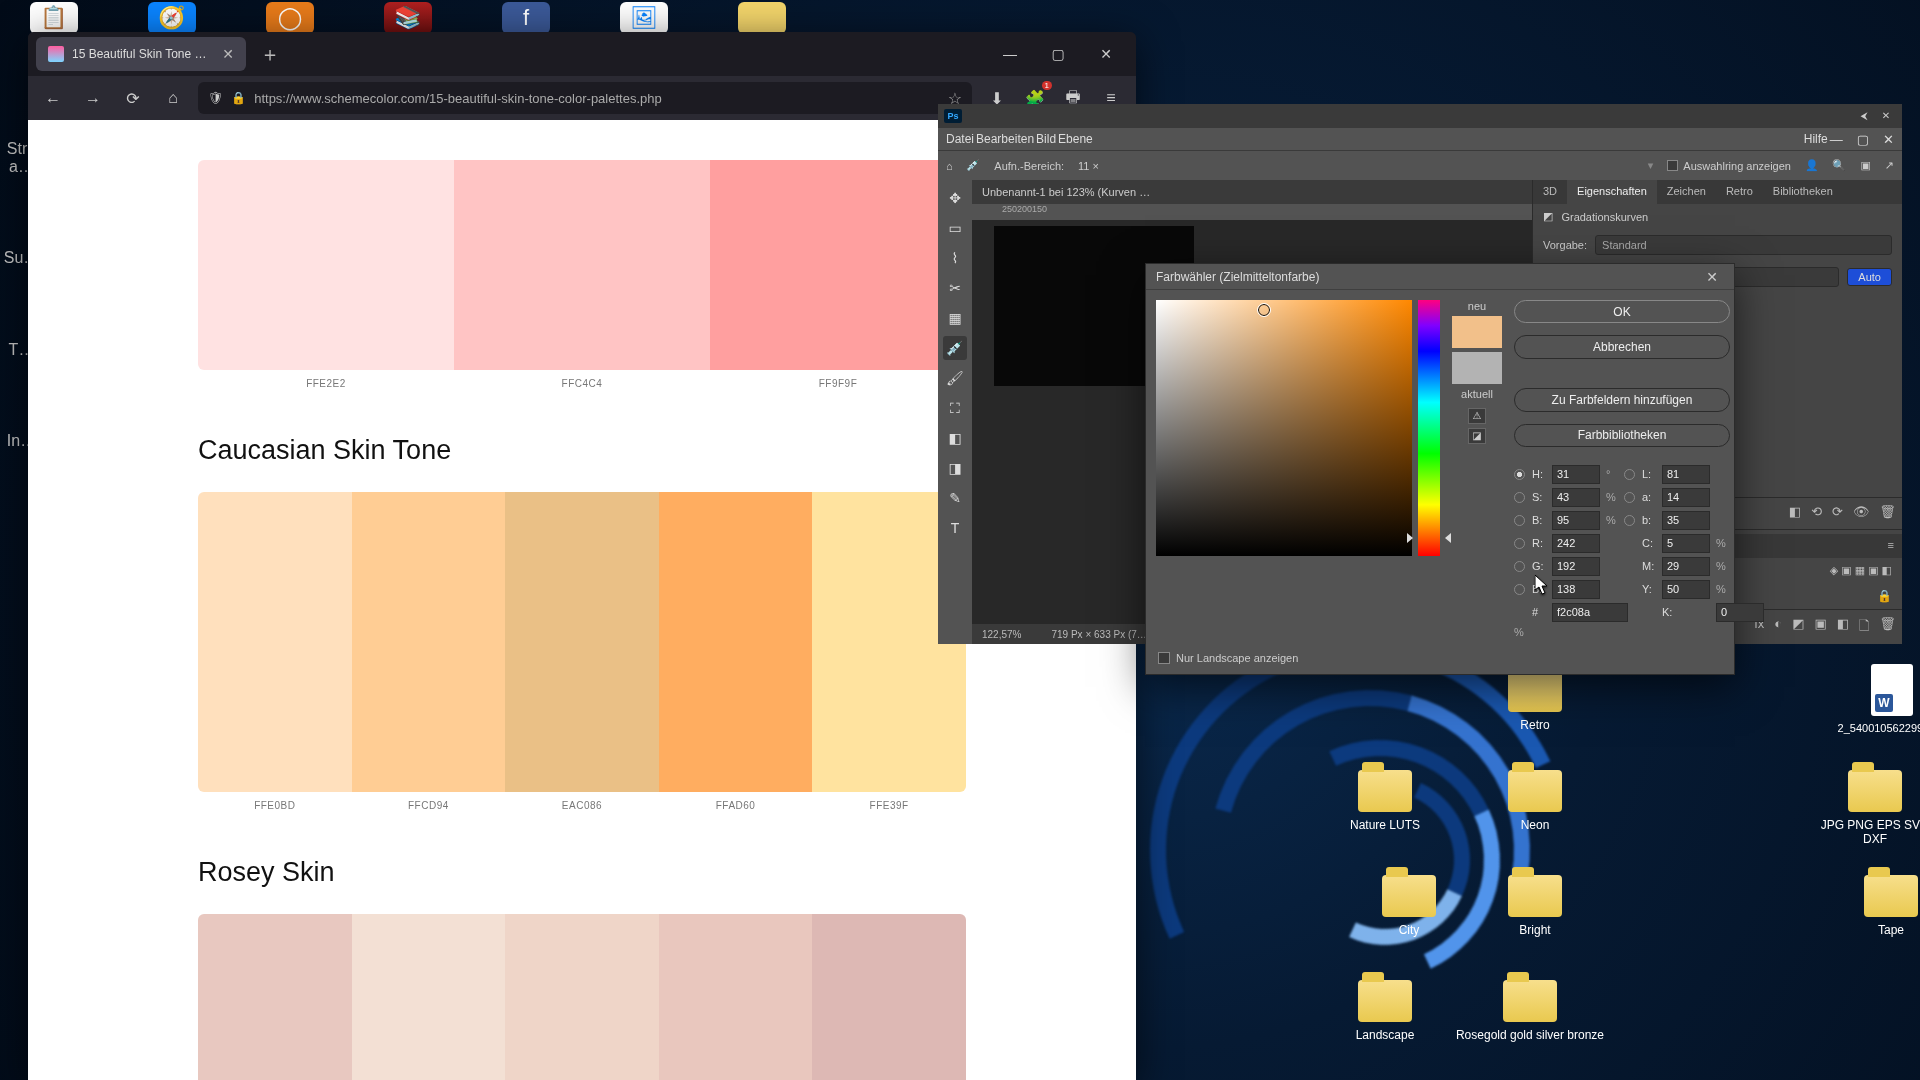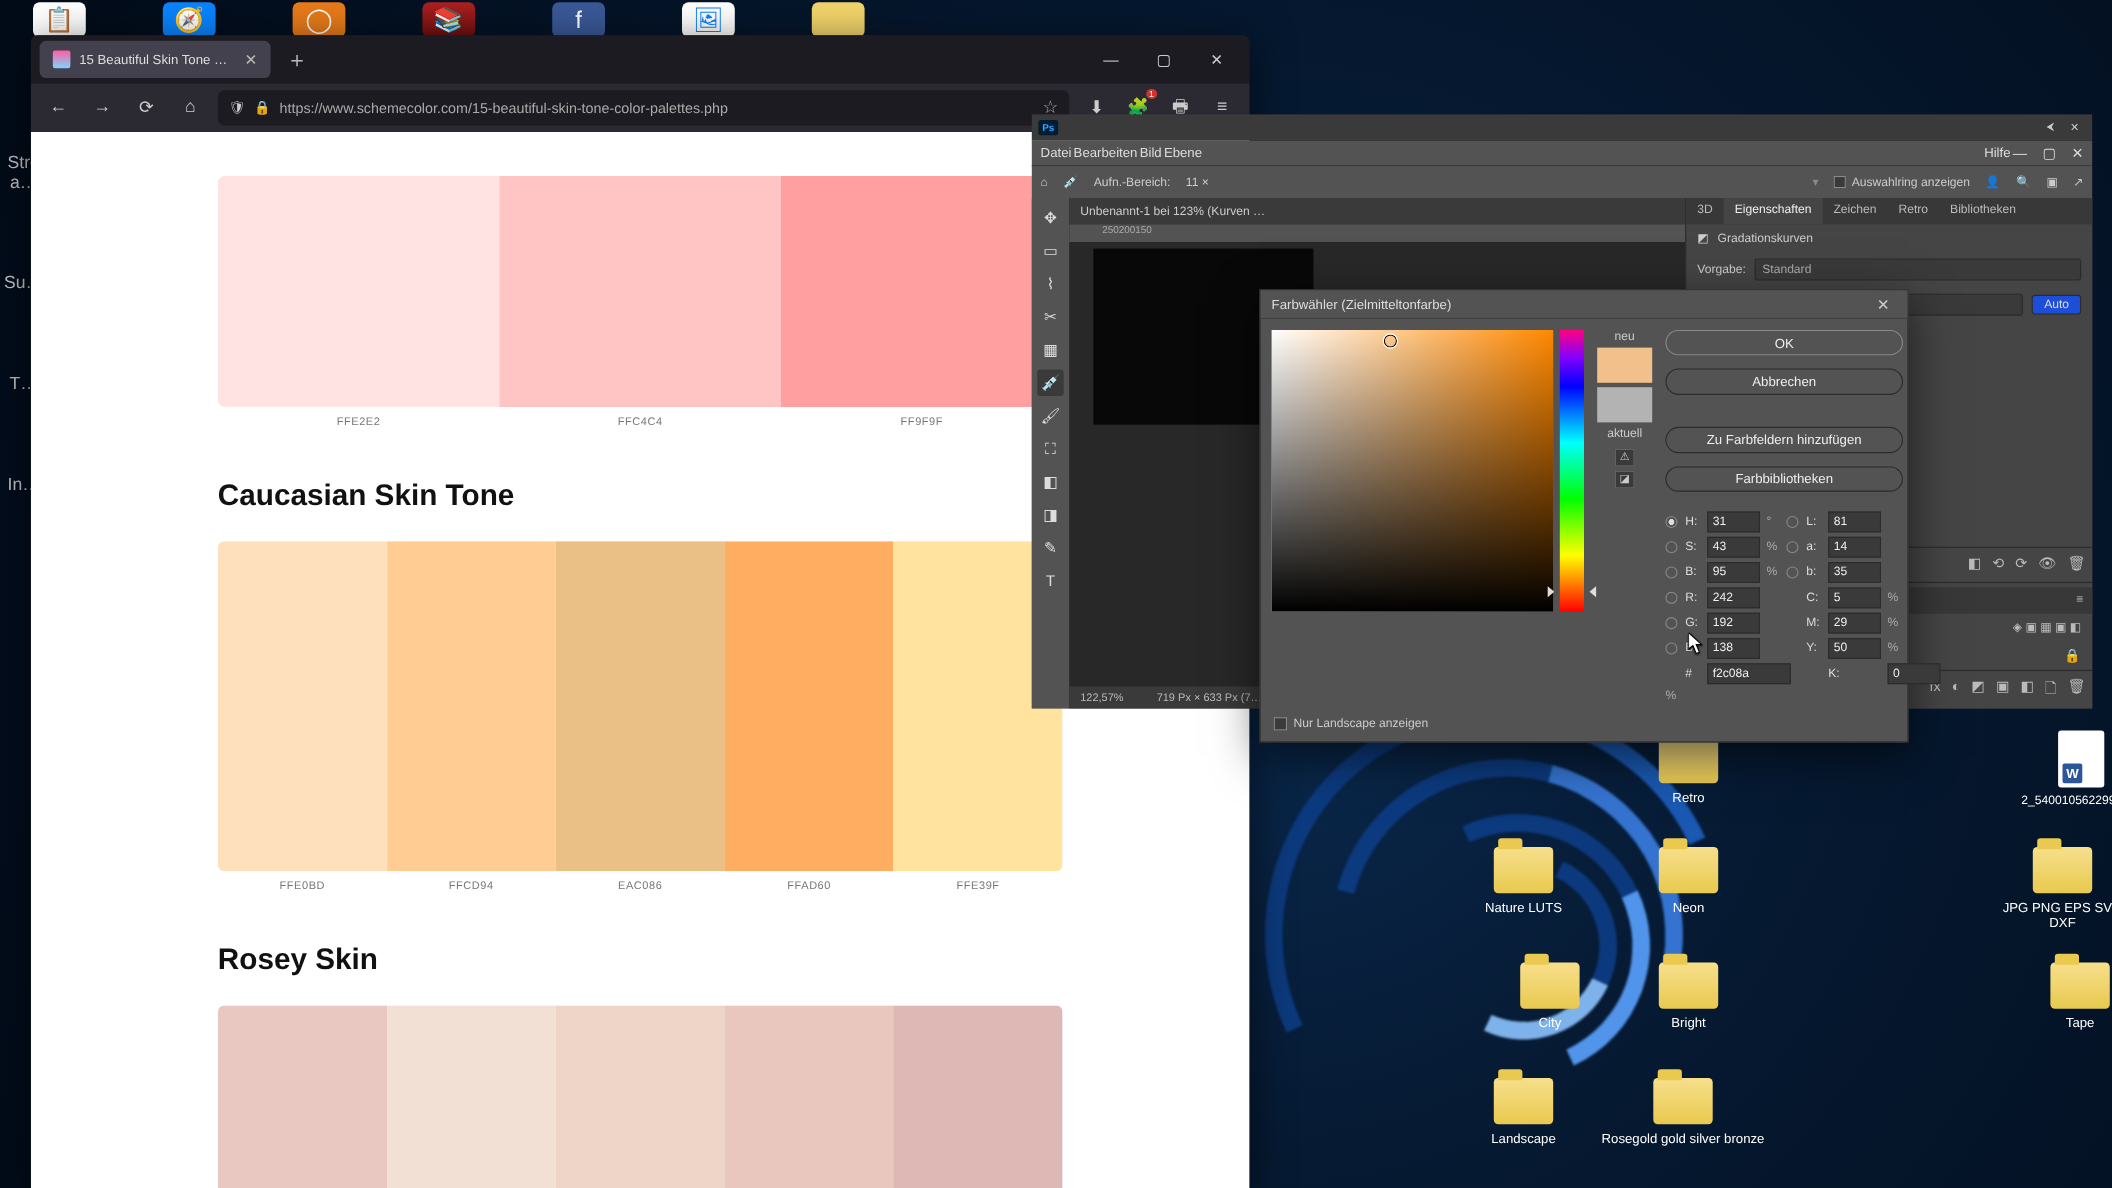--- a/index.html
+++ b/index.html
@@ -53,21 +53,21 @@
 #ff-right{display:flex;gap:8px}
 #ff-right .nb{position:relative}
 .badge{position:absolute;top:-2px;right:-2px;background:#d1322d;color:#fff;font-size:8px;border-radius:6px;padding:0 3px}
 
 #ff-page{position:absolute;left:0;top:88px;right:0;bottom:0;background:#fff;overflow:hidden}
 .page-inner{padding:40px 170px 0 170px}
 .pal{display:flex;height:210px;border-radius:6px;overflow:hidden;margin-bottom:4px}
 .pal>div{flex:1}
 .codes{display:flex;margin-bottom:46px}
 .codes>div{flex:1;text-align:center;font-size:10px;color:#777;letter-spacing:.5px;padding-top:4px}
-.pal-title{font-size:27px;font-weight:700;color:#111;margin:0 0 26px 0}
+.pal-title{font-size:27px;font-weight:400;color:#111;margin:0 0 26px 0}
 
 
 #ps{position:absolute;left:938px;top:104px;width:964px;height:540px}
 #ps-title{height:24px;background:#3a3a3a;display:flex;align-items:center;padding:0 6px;color:#ccc;font-size:10px}
 #ps-title .sp{margin-left:auto;display:flex;gap:2px}
 #ps-title .sp span{width:20px;text-align:center}
 #ps-menu{height:22px;background:#535353;display:flex;align-items:center;padding:0 8px;gap:2px;color:#ddd;font-size:12px}
 #ps-menu .rbtn{margin-left:auto;display:flex;gap:14px;font-size:13px}
 #ps-opt{height:30px;background:#535353;border-top:1px solid #3a3a3a;display:flex;align-items:center;padding:0 8px;gap:14px;color:#ccc;font-size:11px}
 #ps-opt .chk{display:flex;align-items:center;gap:5px}

